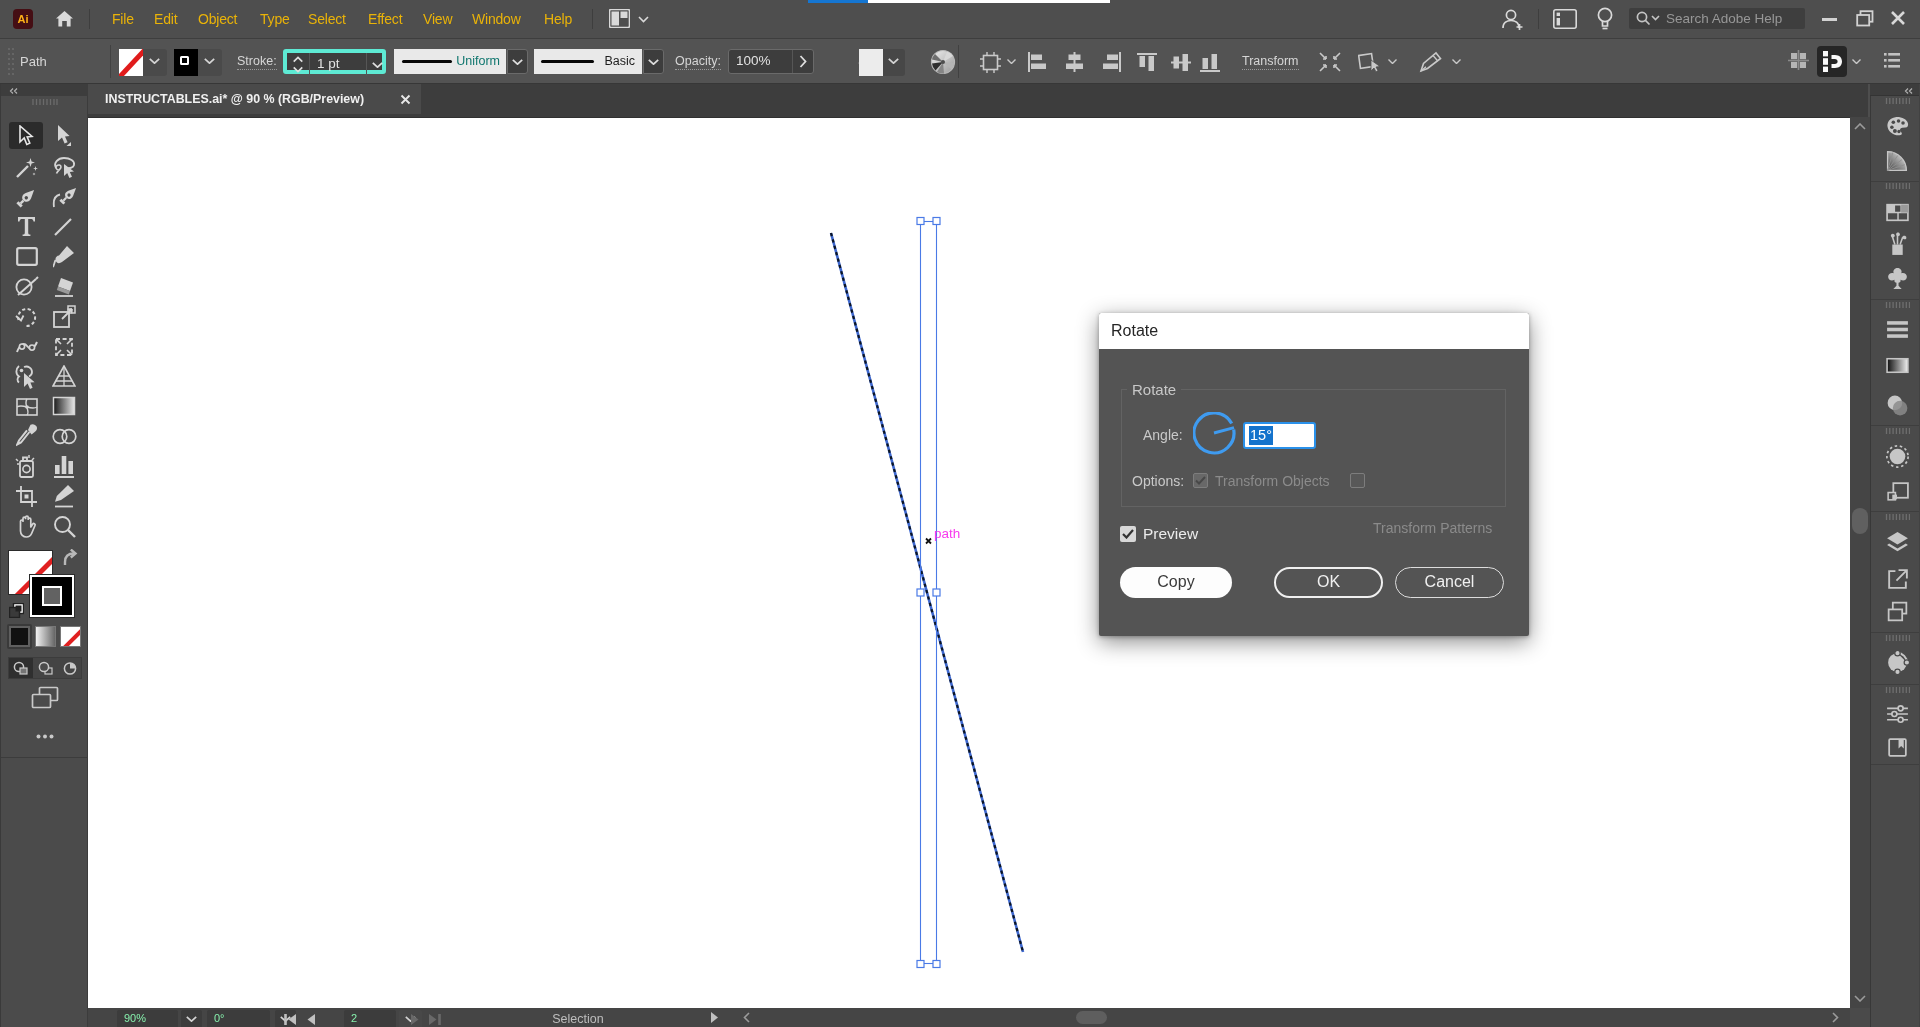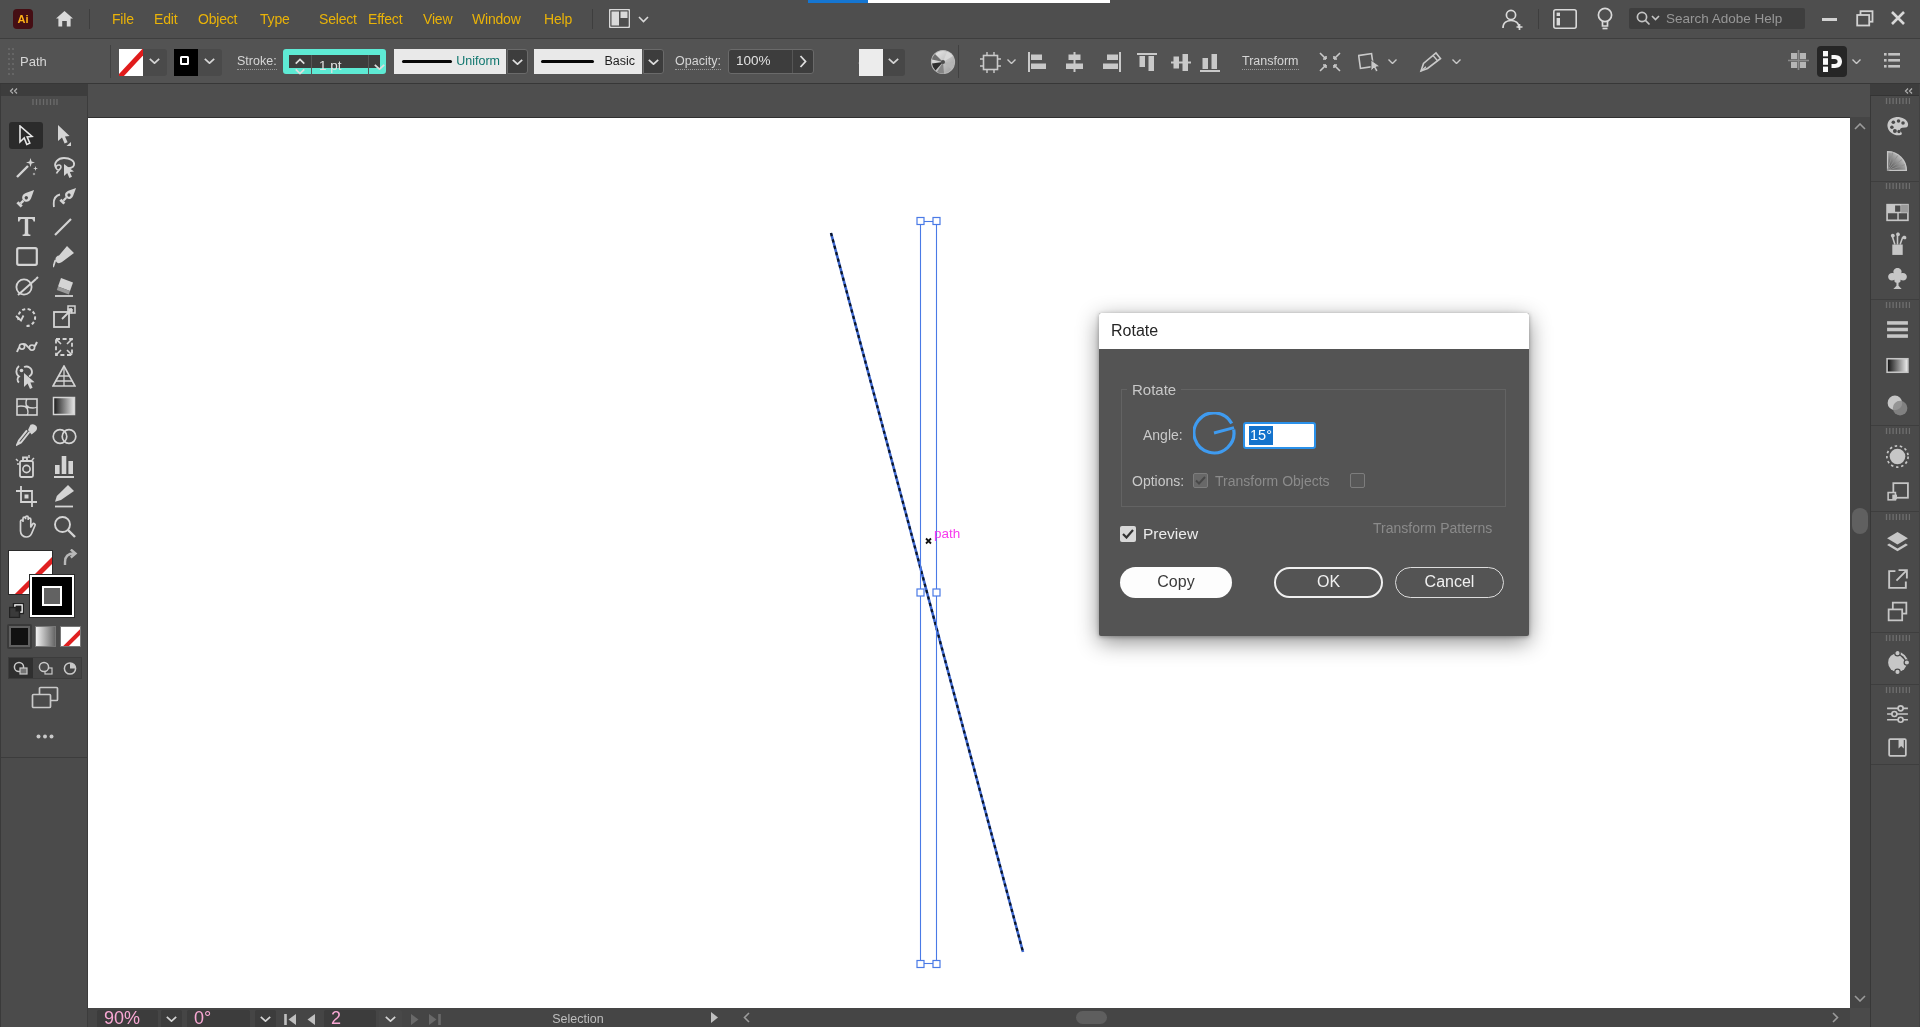--- a/index.html
+++ b/index.html
@@ -33,21 +33,21 @@
 #vthumb { left:1852px; top:508px; width:16px; height:26px; background:#606060; border-radius:8px;}
 
 #dock { left:1870px; top:84px; width:50px; height:943px; background:#4a4a4a; border-left:1px solid #383838;}
 #dock-top { left:1870px; top:84px; width:50px; height:12px; background:#3d3d3d; border-bottom:1px solid #343434;}
 .dicon { position:absolute; left:14px; width:25px; height:25px; }
 .dgrip { position:absolute; left:14px; width:25px; height:6px; }
 .dsep { position:absolute; left:0; width:50px; height:1px; background:#3e3e3e; }
 
 #statusbar { left:88px; top:1008px; width:1762px; height:19px; background:#454545; }
 #statuscorner { left:1850px; top:1008px; width:20px; height:19px; background:#4a4a4a; }
-.sb-cell { position:absolute; top:2px; height:17px; background:#3c3c3c; color:#f9a8d4; font-size:18px; line-height:17px; border-radius:2px 2px 0 0;}
+.sb-cell { position:absolute; top:2px; height:17px; background:#3c3c3c; color:#86efac; font-size:11px; line-height:17px; border-radius:2px 2px 0 0;margin-left:20px;}
 
 #dialog { left:1099px; top:313px; width:430px; height:323px; background:#545454;
   box-shadow:0 6px 22px rgba(0,0,0,0.45), 0 1px 4px rgba(0,0,0,0.3); border-radius:2px; z-index:20;}
 #dlg-title { position:absolute; left:0; top:0; width:430px; height:36px; background:#ffffff;
   border-radius:2px 2px 0 0; color:#252525; font-size:16px; line-height:36px; padding-left:12px;}
 #groupbox { position:absolute; left:22px; top:76px; width:385px; height:118px; border:1px solid #636363;}
 #grouplabel { position:absolute; left:28px; top:68px; background:#545454; color:#c8c8c8; font-size:15px; padding:0 5px;}
 .dlg-label { position:absolute; color:#c9c9c9; font-size:14px; }
 .dim-label { position:absolute; color:#8b8b8b; font-size:14px; }
 #angle-input { position:absolute; left:144px; top:109px; width:73px; height:27px; background:#fff;
@@ -63,21 +63,21 @@
   <div class="abs" id="topbar">
     <div style="position:absolute;left:13px;top:9px;width:20px;height:20px;background:#450e14;border-radius:4px;color:#ffb217;font-size:11px;font-weight:bold;text-align:center;line-height:20px;">Ai</div>
     <svg style="position:absolute;left:55px;top:9px;" width="19" height="20" viewBox="0 0 19 20">
         <path d="M9.5 2 L18 9.5 L15.6 9.5 L15.6 17.5 L11.8 17.5 L11.8 12 L7.2 12 L7.2 17.5 L3.4 17.5 L3.4 9.5 L1 9.5 Z" fill="#d9d9d9"></path>
       </svg>
     <div class="vsep" style="left:89px;"></div>
     <div class="menuitem" style="left:112px;">File</div>
     <div class="menuitem" style="left:154px;">Edit</div>
     <div class="menuitem" style="left:198px;">Object</div>
     <div class="menuitem" style="left:260px;">Type</div>
-    <div class="menuitem" style="left:319px;">Select</div>
+    <div class="menuitem" style="left:308px;">Select</div>
     <div class="menuitem" style="left:368px;">Effect</div>
     <div class="menuitem" style="left:423px;">View</div>
     <div class="menuitem" style="left:472px;">Window</div>
     <div class="menuitem" style="left:544px;">Help</div>
     <div class="vsep" style="left:592px;"></div>
     <svg style="position:absolute;left:609px;top:9px;" width="21" height="19" viewBox="0 0 21 19">
         <rect x="0.5" y="0.5" width="20" height="18" rx="1.5" fill="none" stroke="#d9d9d9" stroke-width="1.6"></rect>
         <rect x="2.5" y="2.5" width="7.5" height="14" fill="#d9d9d9"></rect>
         <rect x="11.5" y="2.5" width="7" height="6.5" fill="#d9d9d9"></rect>
       </svg>
@@ -146,21 +146,21 @@
         <div style="position:absolute;left:-6px;top:11px;width:40px;height:4.5px;background:#e01b1b;transform:rotate(-47deg);"></div>
       </div>
     <div style="position:absolute;left:197px;top:10px;width:25px;height:27px;background:#4a4a4a;border-radius:0 3px 3px 0;"></div>
     <svg class="chev" style="left:204px;top:19px;width:11px;height:6px;" viewBox="0 0 11 6">
         <path d="M0.8 0.8 L5.5 5.2 L10.2 0.8" fill="none" stroke="#d4d4d4" stroke-width="1.7"></path>
       </svg>
     <div style="position:absolute;left:174px;top:10px;width:24px;height:27px;background:#000;">
         <div style="position:absolute;left:6px;top:7px;width:9px;height:9px;border:2px solid #fff;border-radius:1.5px;background:#000;"></div>
       </div>
     <div class="cb-label cb-dotted" style="left:237px;">Stroke:</div>
-    <div style="position:absolute;left:283px;top:10px;width:103px;height:25px;background:#3d3d3d;border:6px solid #5eead4;border-radius:3px;">
+    <div style="position:absolute;left:283px;top:10px;width:103px;height:25px;background:#3d3d3d;border:4px solid #5eead4;border-radius:3px;">
       <svg style="position:absolute;left:4px;top:2px;" width="14" height="19" viewBox="0 0 14 20">
           <path d="M2.5 7 L7 2.5 L11.5 7" fill="none" stroke="#dedede" stroke-width="1.8"></path>
           <path d="M2.5 13 L7 17.5 L11.5 13" fill="none" stroke="#dedede" stroke-width="1.8"></path>
         </svg>
       <div style="position:absolute;left:22px;top:0;width:1px;height:23px;background:#565656;"></div>
       <div style="position:absolute;left:30px;top:3px;color:#e2e2e2;font-size:13.5px;">1 pt</div>
       <div style="position:absolute;left:79px;top:0;width:1px;height:23px;background:#565656;"></div>
       <svg class="chev" style="left:85px;top:9px;width:11px;height:6px;" viewBox="0 0 11 6">
           <path d="M0.8 0.8 L5.5 5.2 L10.2 0.8" fill="none" stroke="#dedede" stroke-width="1.7"></path>
         </svg>
@@ -293,20 +293,26 @@
       </svg>
     <svg style="position:absolute;left:1884px;top:14px;" width="16" height="15" viewBox="0 0 16 15">
         <g fill="#c2c2c2">
           <rect x="0" y="0" width="2.6" height="2.6"></rect>
           <rect x="4.2" y="0" width="11.8" height="2.6"></rect>
           <rect x="0" y="6" width="2.6" height="2.6"></rect>
           <rect x="4.2" y="6" width="11.8" height="2.6"></rect>
           <rect x="0" y="12" width="2.6" height="2.6"></rect>
           <rect x="4.2" y="12" width="11.8" height="2.6"></rect>
         </g>
+      </svg>
+  </div>
+  <div class="abs" id="tabbar">
+      <div class="abs" id="activetab">INSTRUCTABLES.ai* @ 90 % (RGB/Preview)</div>
+    <svg style="position:absolute;left:312px;top:10px;" width="11" height="11" viewBox="0 0 11 11">
+        <path d="M1.5 1.5 L9.5 9.5 M9.5 1.5 L1.5 9.5" stroke="#e8e8e8" stroke-width="1.9"></path>
       </svg>
   </div>
   <div class="abs" id="toolcol">
     <svg style="position:absolute;left:32px;top:15px;" width="26" height="6" viewBox="0 0 26 6">
         <g stroke="#6b6b6b" stroke-width="1.3">
           <path d="M1 0 V6 M4.5 0 V6 M8 0 V6 M11.5 0 V6 M15 0 V6 M18.5 0 V6 M22 0 V6 M25 0 V6"></path>
         </g>
       </svg>
     <div style="position:absolute;left:9px;top:38px;width:34px;height:27px;background:#2b2b2b;border-radius:3px;"></div>
     <svg style="position:absolute;left:18px;top:41px;" width="16" height="21" viewBox="0 0 16 21">

